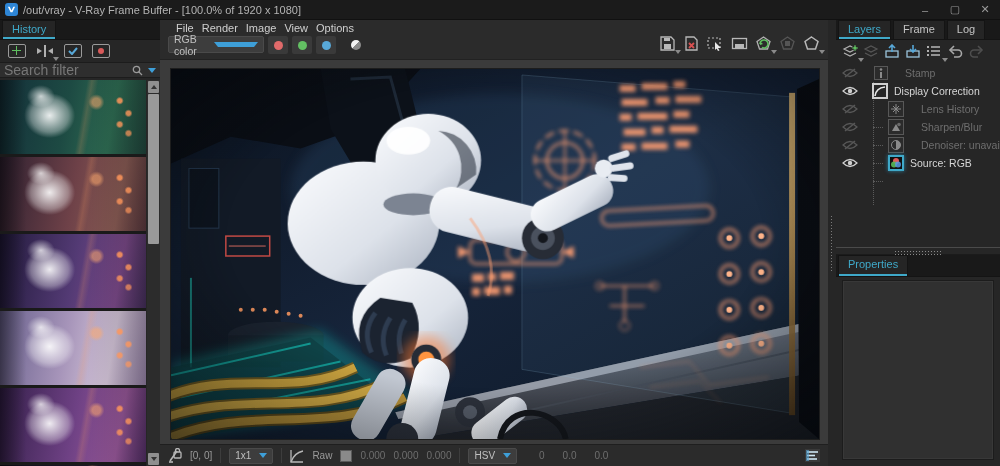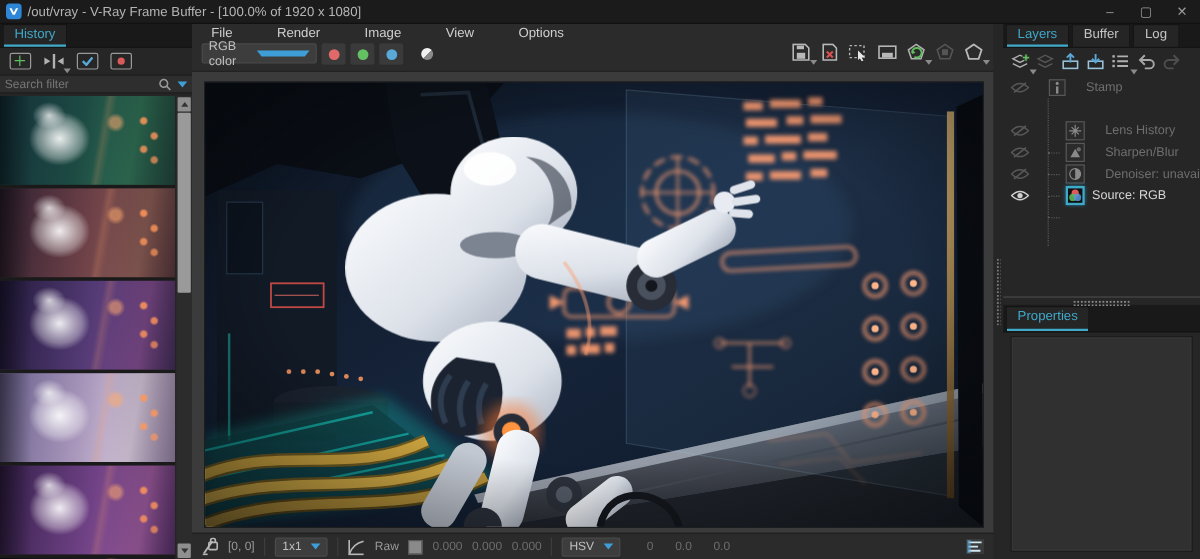--- a/index.html
+++ b/index.html
@@ -28,21 +28,21 @@
     background:#262626; }
   .hicon { width:18px; height:14px; position:relative; }
   .sq { position:absolute; inset:0; border:1px solid #9a9a9a; border-radius:2px; }
   .dd-arrow { width:0; height:0; border-left:4px solid transparent; border-right:4px solid transparent;
     border-top:5px solid #3e9fd8; display:inline-block; }
   .dd-mini { position:absolute; right:-5px; bottom:-3px; border-left:3px solid transparent;
     border-right:3px solid transparent; border-top:4px solid #8a8a8a; width:0; height:0; }
   #search-row { height:16px; background:#2e2e2e; display:flex; align-items:center; padding:0 4px;
     border-top:1px solid #1c1c1c; border-bottom:1px solid #1c1c1c; }
   #search-input { flex:1; background:transparent; border:none; outline:none; color:#8a8a8a;
-    font-size:10px; font-family:"Liberation Sans",sans-serif; min-width:0; }
+    font-size:14px; font-family:"Liberation Sans",sans-serif; min-width:0; }
   #thumb-list { position:absolute; left:0; top:60px; width:146px; height:386px; overflow:hidden;
     background:#1a1a1a; }
   .thumb { width:146px; height:74px; margin-bottom:3px; position:relative; overflow:hidden; }
   .thumb .overlay { position:absolute; inset:0;
     background:
       radial-gradient(circle at 82% 28%, rgba(255,150,90,.85) 2px, transparent 4px),
       radial-gradient(circle at 88% 45%, rgba(255,150,90,.8) 2px, transparent 4px),
       radial-gradient(circle at 82% 60%, rgba(255,150,90,.8) 2px, transparent 4px),
       radial-gradient(circle at 88% 72%, rgba(255,150,90,.7) 2px, transparent 4px),
       radial-gradient(circle at 66% 30%, rgba(255,170,110,.55) 4px, transparent 8px),
@@ -59,21 +59,21 @@
   #thumb-scroll { position:absolute; left:147px; top:60px; width:13px; height:386px; background:#2c2c2c; }
   .scroll-btn { position:absolute; left:1px; width:11px; height:12px; background:#8f8f8f; border-radius:1px; }
   .scroll-btn:after { content:""; position:absolute; left:3px; width:0; height:0;
     border-left:3px solid transparent; border-right:3px solid transparent; }
   #scroll-up:after { top:4px; border-bottom:4px solid #333; }
   #scroll-down:after { top:4px; border-top:4px solid #333; }
   #scroll-thumb { position:absolute; left:1px; top:14px; width:11px; height:150px; background:#9a9a9a; border-radius:1px; }
 
   
   #main { left:160px; top:20px; width:668px; height:446px; background:#2b2b2b; }
-  #menubar { height:16px; display:flex; align-items:center; gap:37px; padding-left:16px;
+  #menubar { height:16px; display:flex; align-items:center; gap:8px; padding-left:16px;
     background:#2b2b2b; }
   .menu-item { color:#cfcfcf; font-size:11px; }
   #viewer-toolbar { height:24px; background:#2b2b2b; border-bottom:1px solid #222;
     display:flex; align-items:flex-start; padding:0 8px; }
   #channel-dd { width:96px; height:17px; background:#3d3d3d; border:1px solid #4a4a4a; border-radius:2px;
     display:flex; align-items:center; padding:0 5px; gap:4px; }
   #channel-dd span { flex:1; color:#c0c0c0; font-size:10.5px; }
   .chan-btn { width:20px; height:18px; background:#3a3a3a; border-radius:2px; margin-left:4px;
     display:flex; align-items:center; justify-content:center; }
   .dot { width:9px; height:9px; border-radius:50%; }
@@ -521,21 +521,21 @@
   </div>
 </div>
 
 <div id="v-splitter" class="abs">
     <div class="grip-v"></div>
   </div>
 
 <div id="right-panel" class="abs">
   <div class="tabstrip">
     <div class="tab active">Layers</div>
-    <div class="tab">Buffer</div>
+    <div class="tab">Frame</div>
     <div class="tab">Log</div>
   </div>
   <div id="layers-toolbar">
     <div class="licon">
       <svg viewBox="0 0 17 15">
           <path d="M2 5 L8 2 L14 5 L8 8 Z" fill="none" stroke="#b0b0b0" stroke-width="1.2"></path>
           <path d="M2 9 L8 12 L14 9" fill="none" stroke="#b0b0b0" stroke-width="1.2"></path>
           <path d="M12 1 h2 v2 h2 v2 h-2 v2 h-2 v-2 h-2 v-2 h2 z" fill="#5fbf5f" stroke="#262626" stroke-width=".6"></path>
         </svg>
       <div class="dd-mini"></div>
@@ -600,20 +600,32 @@
         </svg>
       <div class="layer-ic ic-root2">
         <svg viewBox="0 0 12 12">
             <circle cx="6" cy="2.5" r="1.3" fill="#8a8a8a"></circle>
             <rect x="5" y="5" width="2" height="6" fill="#8a8a8a"></rect>
           </svg>
       </div>
       <span class="layer-label lbl-off">Stamp</span>
     </div>
 
+    <div class="layer-row" style="top:18px">
+      <svg class="eye" viewBox="0 0 16 10">
+        <path d="M1 5 Q8 -2 15 5 Q8 12 1 5Z" fill="none" stroke="#d0d0d0" stroke-width="1.2"></path>
+        <circle cx="8" cy="5" r="2.2" fill="#d0d0d0"></circle>
+        </svg>
+      <div class="layer-ic ic-root ic-hi">
+        <svg viewBox="0 0 12 12">
+            <path d="M1 11 Q2 3 11 2" fill="none" stroke="#e8e8e8" stroke-width="1.6"></path>
+          </svg>
+      </div>
+      <span class="layer-label lbl-on">Display Correction</span>
+    </div>
 
     <div class="layer-row" style="top:36px">
       <svg class="eye" viewBox="0 0 16 10">
         <path d="M1 5 Q8 -2 15 5 Q8 12 1 5Z" fill="none" stroke="#585858" stroke-width="1.2"></path>
         <line x1="3" y1="9" x2="13" y2="1" stroke="#585858" stroke-width="1.4"></line>
         </svg>
       <div class="layer-ic ic-child">
         <svg viewBox="0 0 12 12">
             <path d="M6 1 V11 M1 6 H11 M3 3 L9 9 M9 3 L3 9" stroke="#8a8a8a" stroke-width="1" fill="none"></path>
           </svg>

